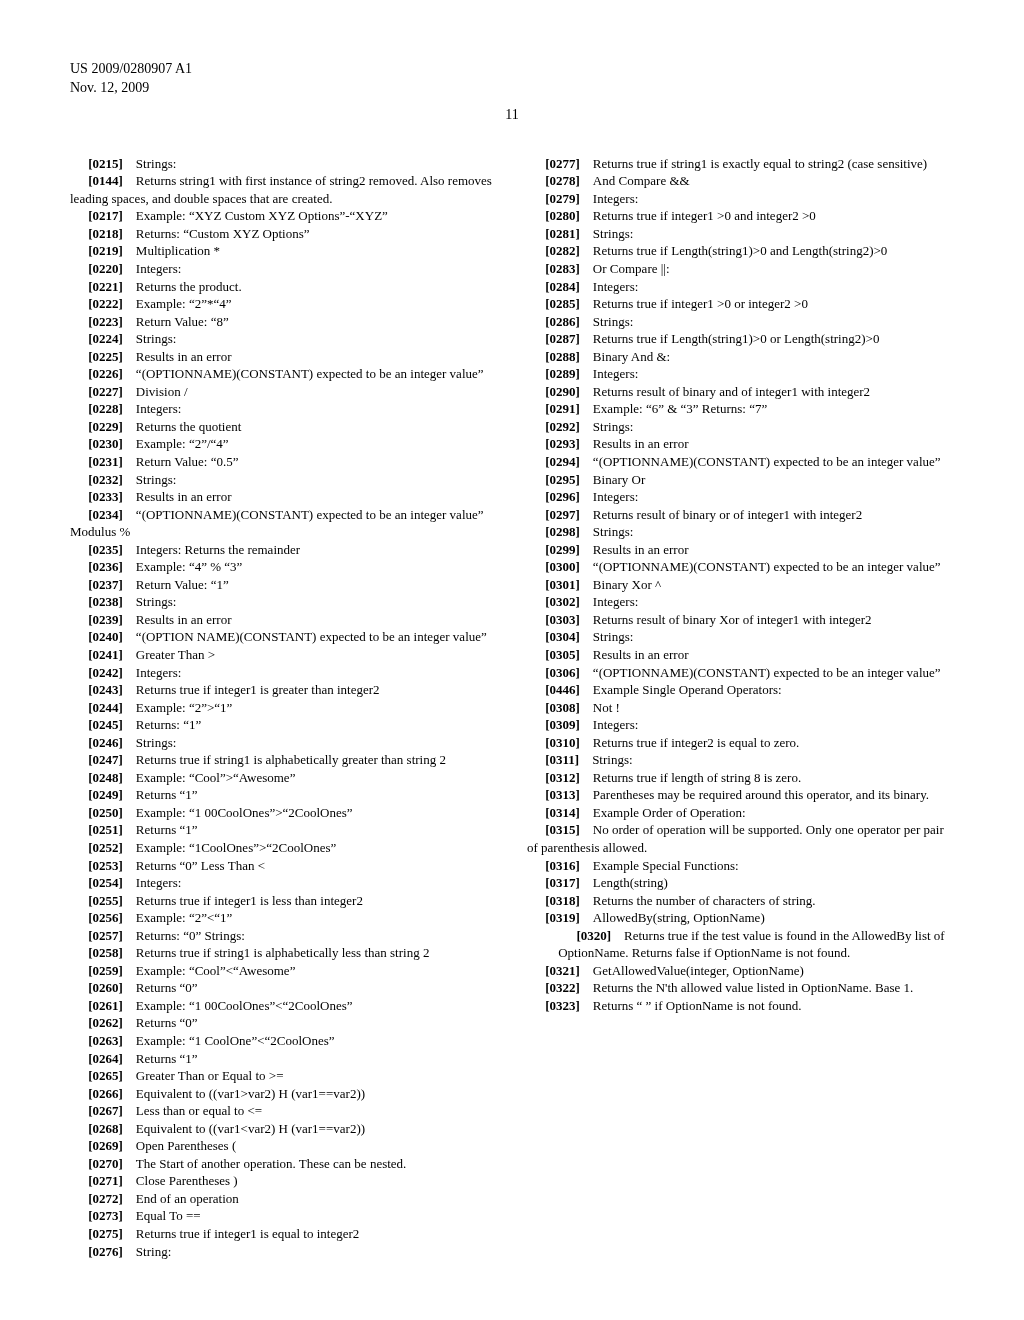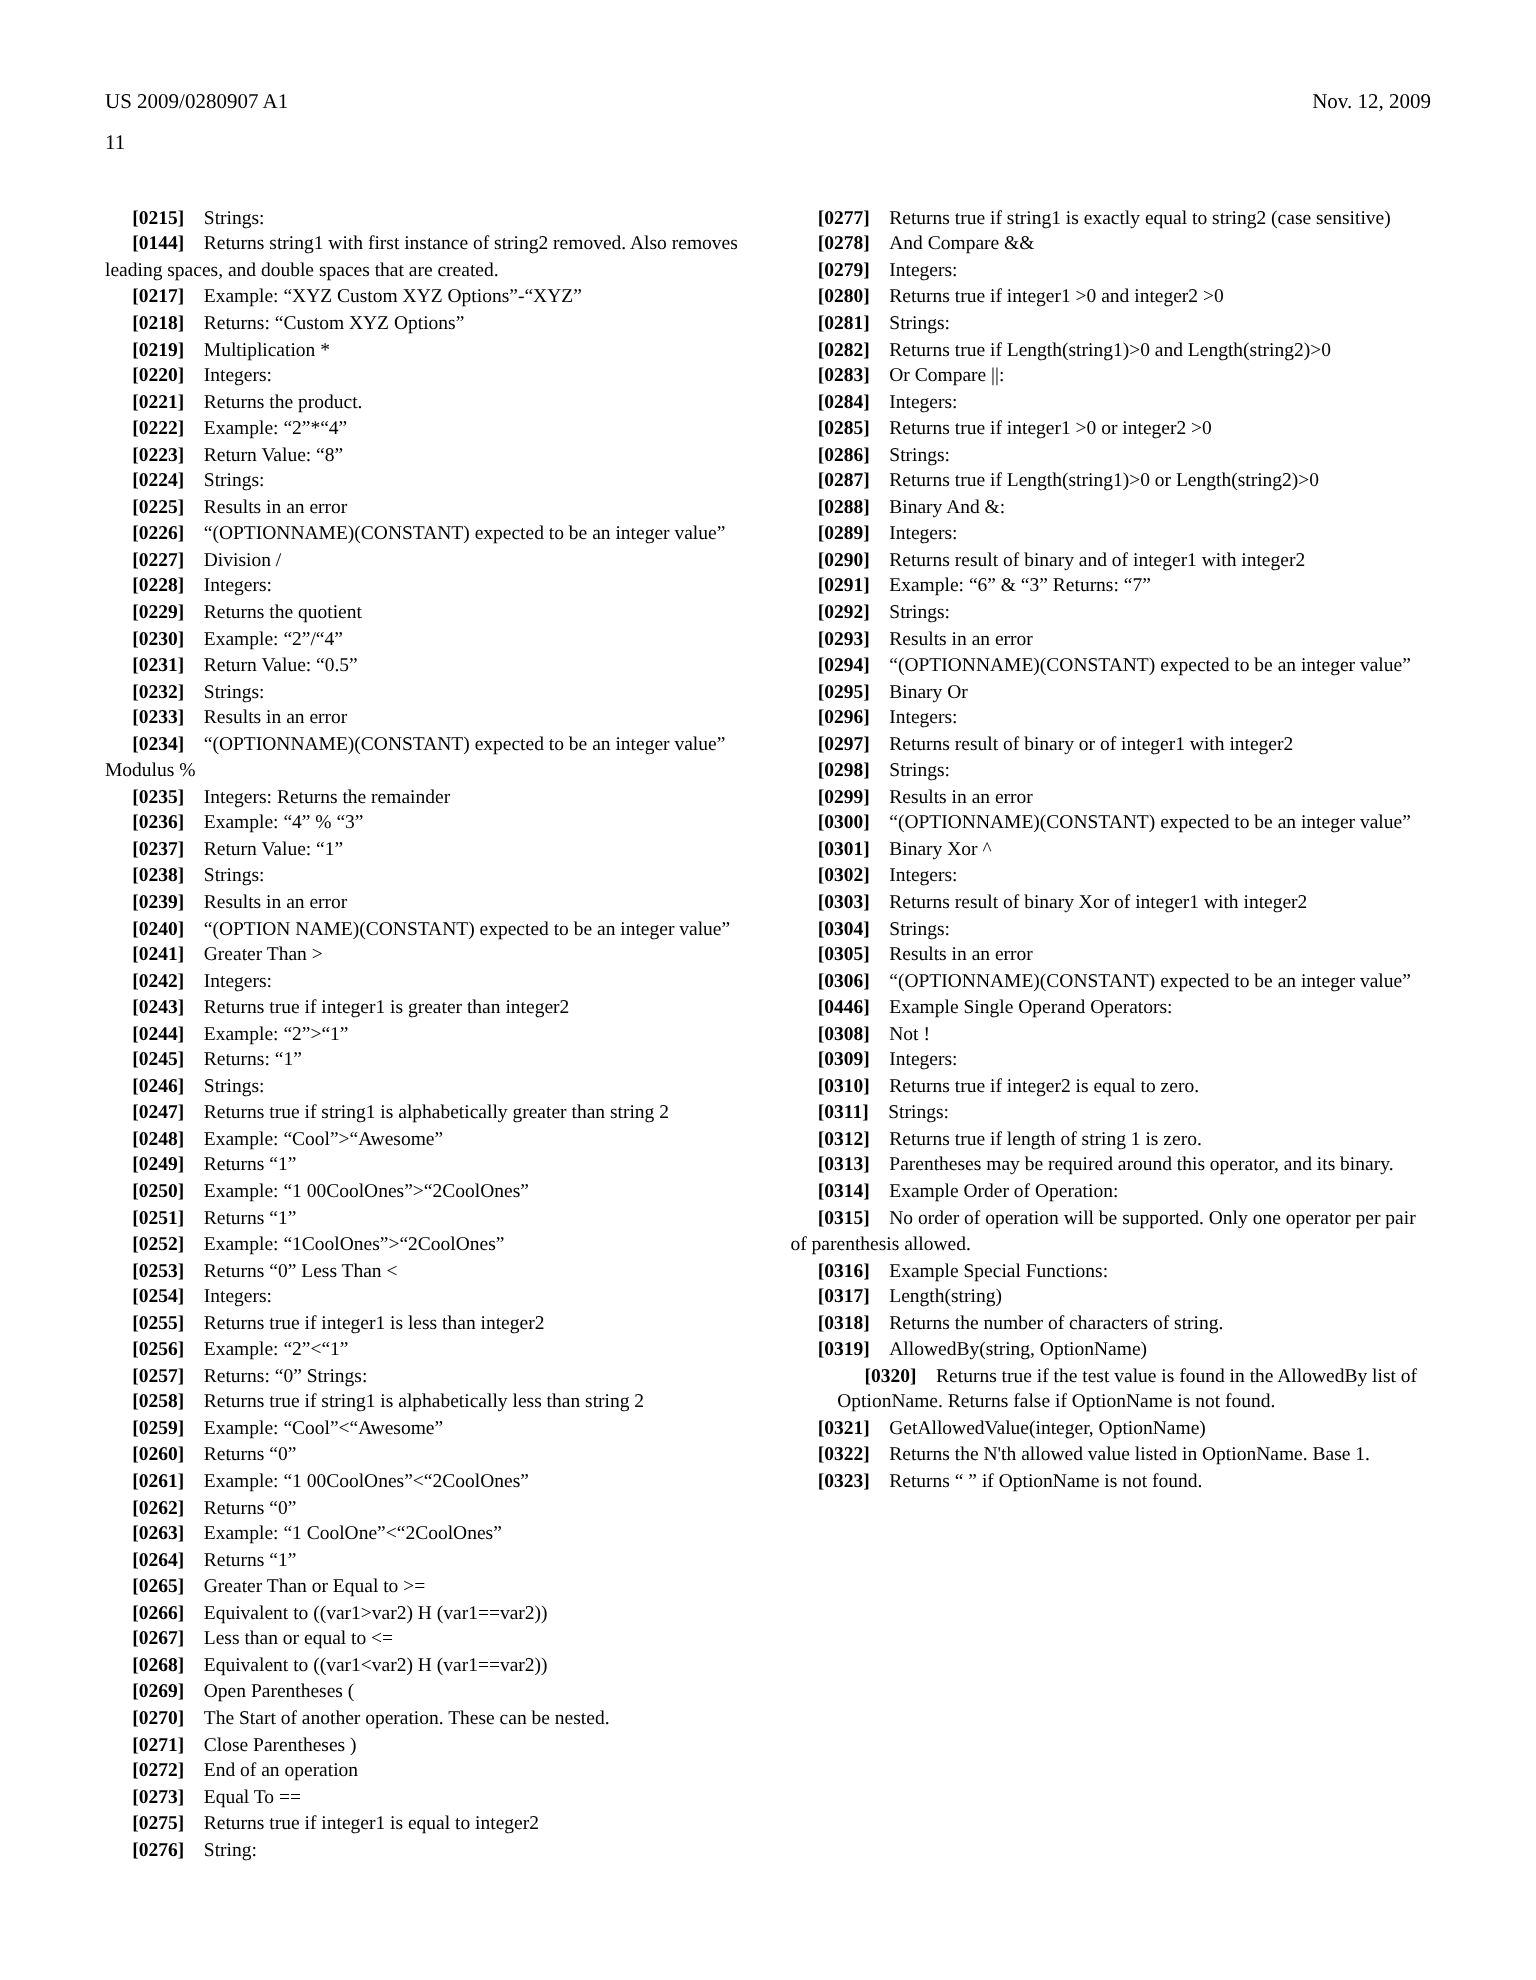--- a/index.html
+++ b/index.html
@@ -12,23 +12,24 @@
     width: 1024px;
     box-sizing: border-box;
     color: #000;
     background: #fff;
   }
   .header {
     display: flex;
     justify-content: space-between;
     margin-bottom: 8px;
     font-size: 14px;
+    flex-direction: column;
   }
   .page-number {
-    text-align: left;
+    text-align: center;
     font-size: 14px;
     margin-bottom: 30px;
   }
   .columns {
     column-count: 2;
     column-gap: 30px;
     column-fill: auto;
     height: 1110px;
   }
   .para {
@@ -154,21 +155,21 @@
     <p class="para"><span class="tag">[0302]</span><span>Integers:</span></p>
     <p class="para"><span class="tag">[0303]</span><span>Returns result of binary Xor of integer1 with integer2</span></p>
     <p class="para"><span class="tag">[0304]</span><span>Strings:</span></p>
     <p class="para"><span class="tag">[0305]</span><span>Results in an error</span></p>
     <p class="para"><span class="tag">[0306]</span><span>“(OPTIONNAME)(CONSTANT) expected to be an integer value”</span></p>
     <p class="para"><span class="tag">[0446]</span><span>Example Single Operand Operators:</span></p>
     <p class="para"><span class="tag">[0308]</span><span>Not !</span></p>
     <p class="para"><span class="tag">[0309]</span><span>Integers:</span></p>
     <p class="para"><span class="tag">[0310]</span><span>Returns true if integer2 is equal to zero.</span></p>
     <p class="para"><span class="tag">[0311]</span><span>Strings:</span></p>
-    <p class="para"><span class="tag">[0312]</span><span>Returns true if length of string 1 is zero.</span></p>
+    <p class="para"><span class="tag">[0312]</span><span>Returns true if length of string 8 is zero.</span></p>
     <p class="para"><span class="tag">[0313]</span><span>Parentheses may be required around this operator, and its binary.</span></p>
     <p class="para"><span class="tag">[0314]</span><span>Example Order of Operation:</span></p>
     <p class="para"><span class="tag">[0315]</span><span>No order of operation will be supported. Only one operator per pair of parenthesis allowed.</span></p>
     <p class="para"><span class="tag">[0316]</span><span>Example Special Functions:</span></p>
     <p class="para"><span class="tag">[0317]</span><span>Length(string)</span></p>
     <p class="para"><span class="tag">[0318]</span><span>Returns the number of characters of string.</span></p>
     <p class="para"><span class="tag">[0319]</span><span>AllowedBy(string, OptionName)</span></p>
     <p class="indent-para"><span class="tag">[0320]</span><span>Returns true if the test value is found in the AllowedBy list of OptionName. Returns false if OptionName is not found.</span></p>
     <p class="para"><span class="tag">[0321]</span><span>GetAllowedValue(integer, OptionName)</span></p>
     <p class="para"><span class="tag">[0322]</span><span>Returns the N'th allowed value listed in OptionName. Base 1.</span></p>

